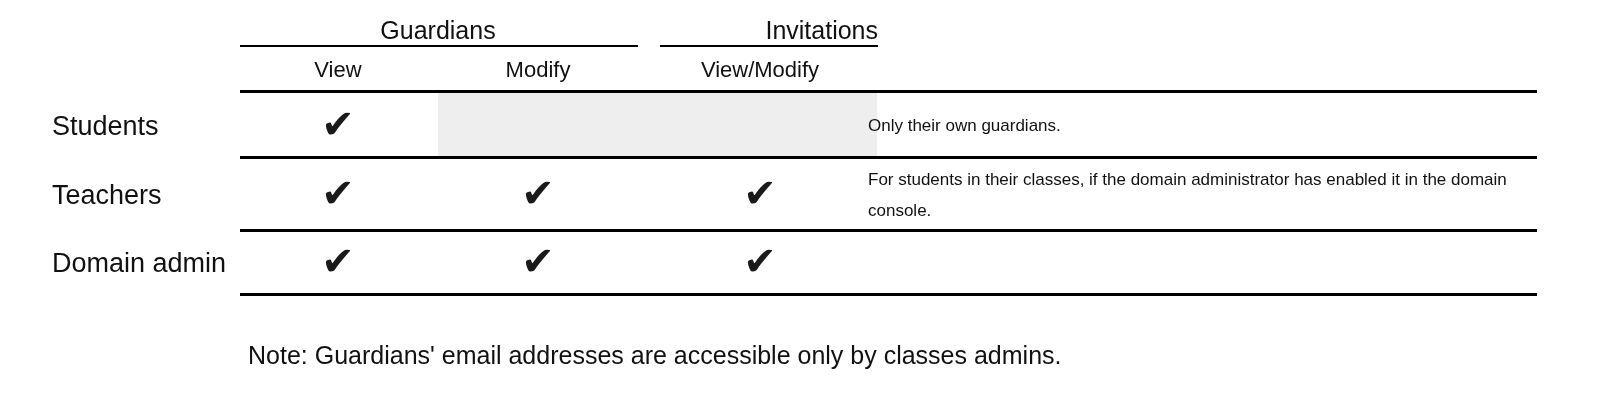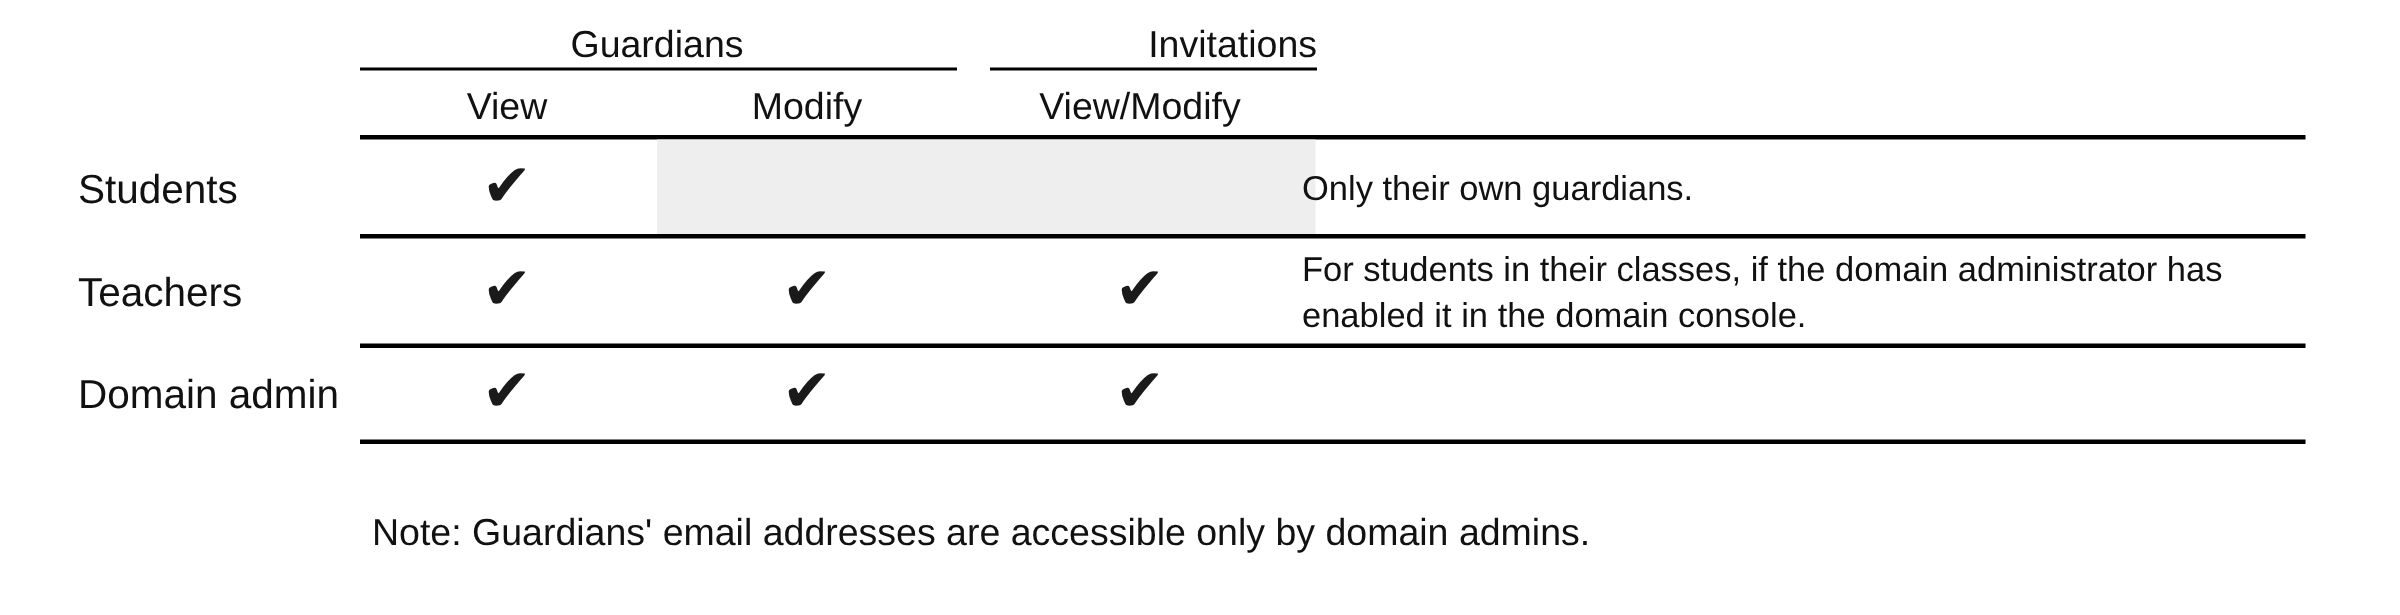--- a/index.html
+++ b/index.html
@@ -32,21 +32,21 @@
 
   
   .group-label {
     position: absolute;
     font-size: 25px;
     text-align: center;
     color: #111111;
   }
   .col-label {
     position: absolute;
-    font-size: 25px;
+    font-size: 22px;
     text-align: center;
     color: #111111;
   }
 
   
   .row-label {
     position: absolute;
     font-size: 27px;
     color: #111111;
   }
@@ -62,21 +62,21 @@
     font-size: 40px;
     line-height: 1;
     font-family: "DejaVu Sans", sans-serif;
     color: #1a1a1a;
     text-align: center;
     font-weight: bold;
   }
 
   .note-cell {
     position: absolute;
-    font-size: 23px;
+    font-size: 17px;
     line-height: 31px;
     color: #111111;
     white-space: normal;
   }
 
   .footnote {
     position: absolute;
     font-size: 25px;
     color: #111111;
     white-space: nowrap;
@@ -128,15 +128,15 @@
 
   <div class="check" style="left:238px; top:241px; width:200px;">✔</div>
 
   <div class="check" style="left:438px; top:241px; width:200px;">✔</div>
 
   <div class="check" style="left:660px; top:241px; width:200px;">✔</div>
 
 
   <div class="rule" style="left:240px; top:293px; width:1297px;"></div>
 
-  <div class="footnote" style="left:248px; top:341px;">Note: Guardians' email addresses are accessible only by domain admins.</div>
+  <div class="footnote" style="left:248px; top:341px;">Note: Guardians' email addresses are accessible only by classes admins.</div>
 
 </div>
 
 </body></html>

